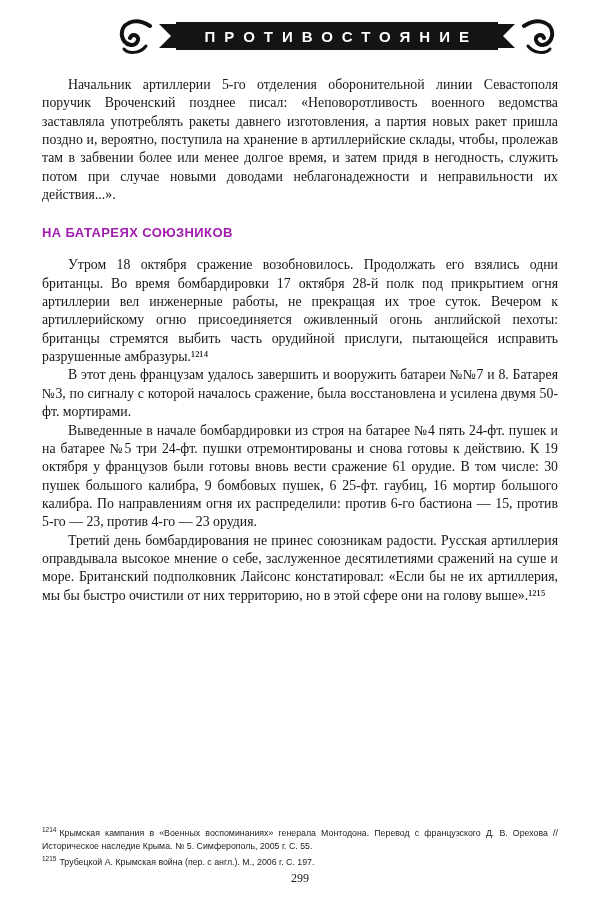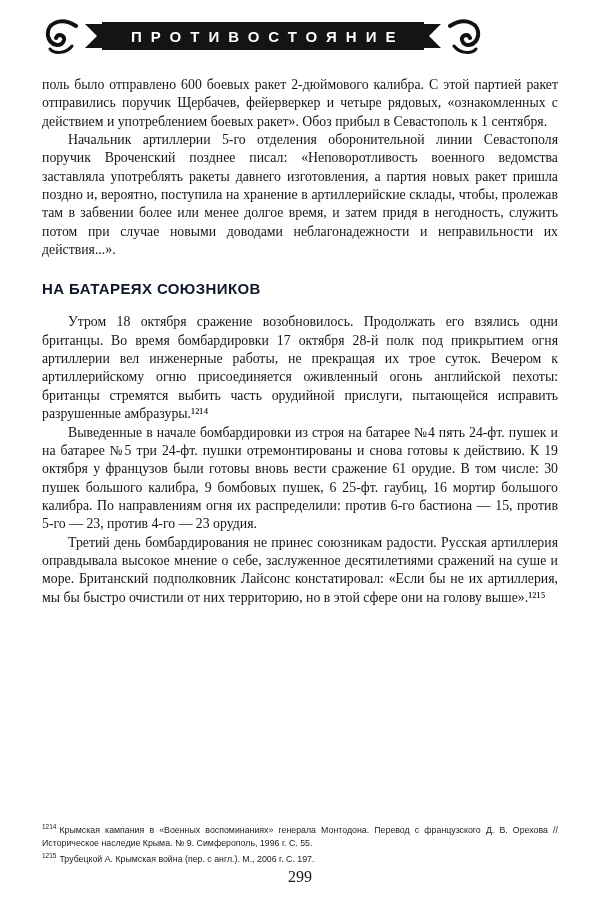--- a/index.html
+++ b/index.html
@@ -10,21 +10,21 @@
     width: 600px; height: 900px;
     padding: 12px 42px 14px;
     display: flex; flex-direction: column;
     font-family: "Liberation Serif", serif;
     color: #151515;
     background: #ffffff;
   }
 
   
   .banner-row {
-    display: flex; justify-content: flex-start; align-items: center;
+    display: flex; justify-content: flex-end; align-items: center;
     height: 44px; margin: 2px 0 18px;
   }
   .curl { flex: 0 0 auto; }
   .curl-right { transform: scaleX(-1); }
   .ribbon {
     position: relative;
     background: #141414;
     height: 28px;
     display: flex; align-items: center;
     padding: 0 20px;
@@ -57,41 +57,41 @@
     margin: 0;
     text-indent: 26px;
     text-align: justify;
     font-size: 13.8px;
     line-height: 1.33;
     hyphens: auto;
   }
   .no-indent { text-indent: 0; }
   .section-title {
     font-family: "Liberation Sans", sans-serif;
-    font-size: 15px;
+    font-size: 13px;
     font-weight: bold;
     letter-spacing: 0.4px;
     margin: 21px 0 16px;
-    color: #0f172a;
+    color: #a21caf;
   }
 
   
   .page-footer { margin-top: auto; }
   .footnotes {
     font-family: "Liberation Sans", sans-serif;
     font-size: 8.8px;
     line-height: 1.45;
     color: #222;
     text-align: justify;
   }
   .footnote { margin: 0 0 2px; }
   .fn-marker { vertical-align: super; font-size: 6.5px; margin-right: 3px; }
   .page-number {
     text-align: center;
-    font-size: 16px;
+    font-size: 12px;
     margin-top: 0;
     font-family: "Liberation Serif", serif;
     color: #1a1a1a;
   }
 </style>
 </head>
 <body>
 
 <div class="page">
 
@@ -105,34 +105,34 @@
       <span class="ribbon-text">ПРОТИВОСТОЯНИЕ</span>
     </div>
 
     <svg class="curl curl-right" width="36" height="40" viewBox="0 0 36 40" aria-hidden="true">
       <path d="M34 10 C18 0 4 8 6 20 C8 30 20 32 22 24 C23 19 16 17 14 22" fill="none" stroke="#111" stroke-width="4" stroke-linecap="round"></path>
       <path d="M30 30 C24 38 12 38 8 33" fill="none" stroke="#111" stroke-width="3" stroke-linecap="round"></path>
     </svg>
   </header>
 
   <main class="text-block">
-    <p class="para no-indent">поль было отправлено 600 боевых ракет 2-дюймового калибра. С этой партией ракет отправились поручик Щербачев, фейерверкер и четыре рядовых, «ознакомленных с действием и употреблением боевых ракет». Обоз прибыл в Севастополь к 1 сентября.</p>
     <p class="para">Начальник артиллерии 5-го отделения оборонительной линии Севастополя поручик Вроченский позднее писал: «Неповоротливость военного ведомства заставляла употреблять ракеты давнего изготовления, а партия новых ракет пришла поздно и, вероятно, поступила на хранение в артиллерийские склады, чтобы, пролежав там в забвении более или менее долгое время, и затем придя в негодность, служить потом при случае новыми доводами неблагонадежности и неправильности их действия...».</p>
 
     <h2 class="section-title">НА БАТАРЕЯХ СОЮЗНИКОВ</h2>
     <p class="para">Утром 18 октября сражение возобновилось. Продолжать его взялись одни британцы. Во время бомбардировки 17 октября 28-й полк под прикрытием огня артиллерии вел инженерные работы, не прекращая их трое суток. Вечером к артиллерийскому огню присоединяется оживленный огонь английской пехоты: британцы стремятся выбить часть орудийной прислуги, пытающейся исправить разрушенные амбразуры.¹²¹⁴</p>
+    <p class="para">В этот день французам удалось завершить и вооружить батареи №№7 и 8. Батарея №3, по сигналу с которой началось сражение, была восстановлена и усилена двумя 50-фт. мортирами.</p>
     <p class="para">Выведенные в начале бомбардировки из строя на батарее №4 пять 24-фт. пушек и на батарее №5 три 24-фт. пушки отремонтированы и снова готовы к действию. К 19 октября у французов были готовы вновь вести сражение 61 орудие. В том числе: 30 пушек большого калибра, 9 бомбовых пушек, 6 25-фт. гаубиц, 16 мортир большого калибра. По направлениям огня их распределили: против 6-го бастиона — 15, против 5-го — 23, против 4-го — 23 орудия.</p>
 
     <p class="para">Третий день бомбардирования не принес союзникам радости. Русская артиллерия оправдывала высокое мнение о себе, заслуженное десятилетиями сражений на суше и море. Британский подполковник Лайсонс констатировал: «Если бы не их артиллерия, мы бы быстро очистили от них территорию, но в этой сфере они на голову выше».¹²¹⁵</p>
   </main>
 
   <footer class="page-footer">
     <div class="footnotes">
       <p class="footnote">
-        <span class="fn-marker">1214</span><span class="fn-text">Крымская кампания в «Военных воспоминаниях» генерала Монтодона. Перевод с французского Д. В. Орехова // Историческое наследие Крыма. № 9. Симферополь, 1996 г. С. 55.</span>
+        <span class="fn-marker">1214</span><span class="fn-text">Крымская кампания в «Военных воспоминаниях» генерала Монтодона. Перевод с французского Д. В. Орехова // Историческое наследие Крыма. № 5. Симферополь, 2005 г. С. 55.</span>
       </p>
       <p class="footnote">
         <span class="fn-marker">1215</span><span class="fn-text">Трубецкой А. Крымская война (пер. с англ.). М., 2006 г. С. 197.</span>
       </p>
     </div>
     <div class="page-number">299</div>
   </footer>
 
 </div>
 

